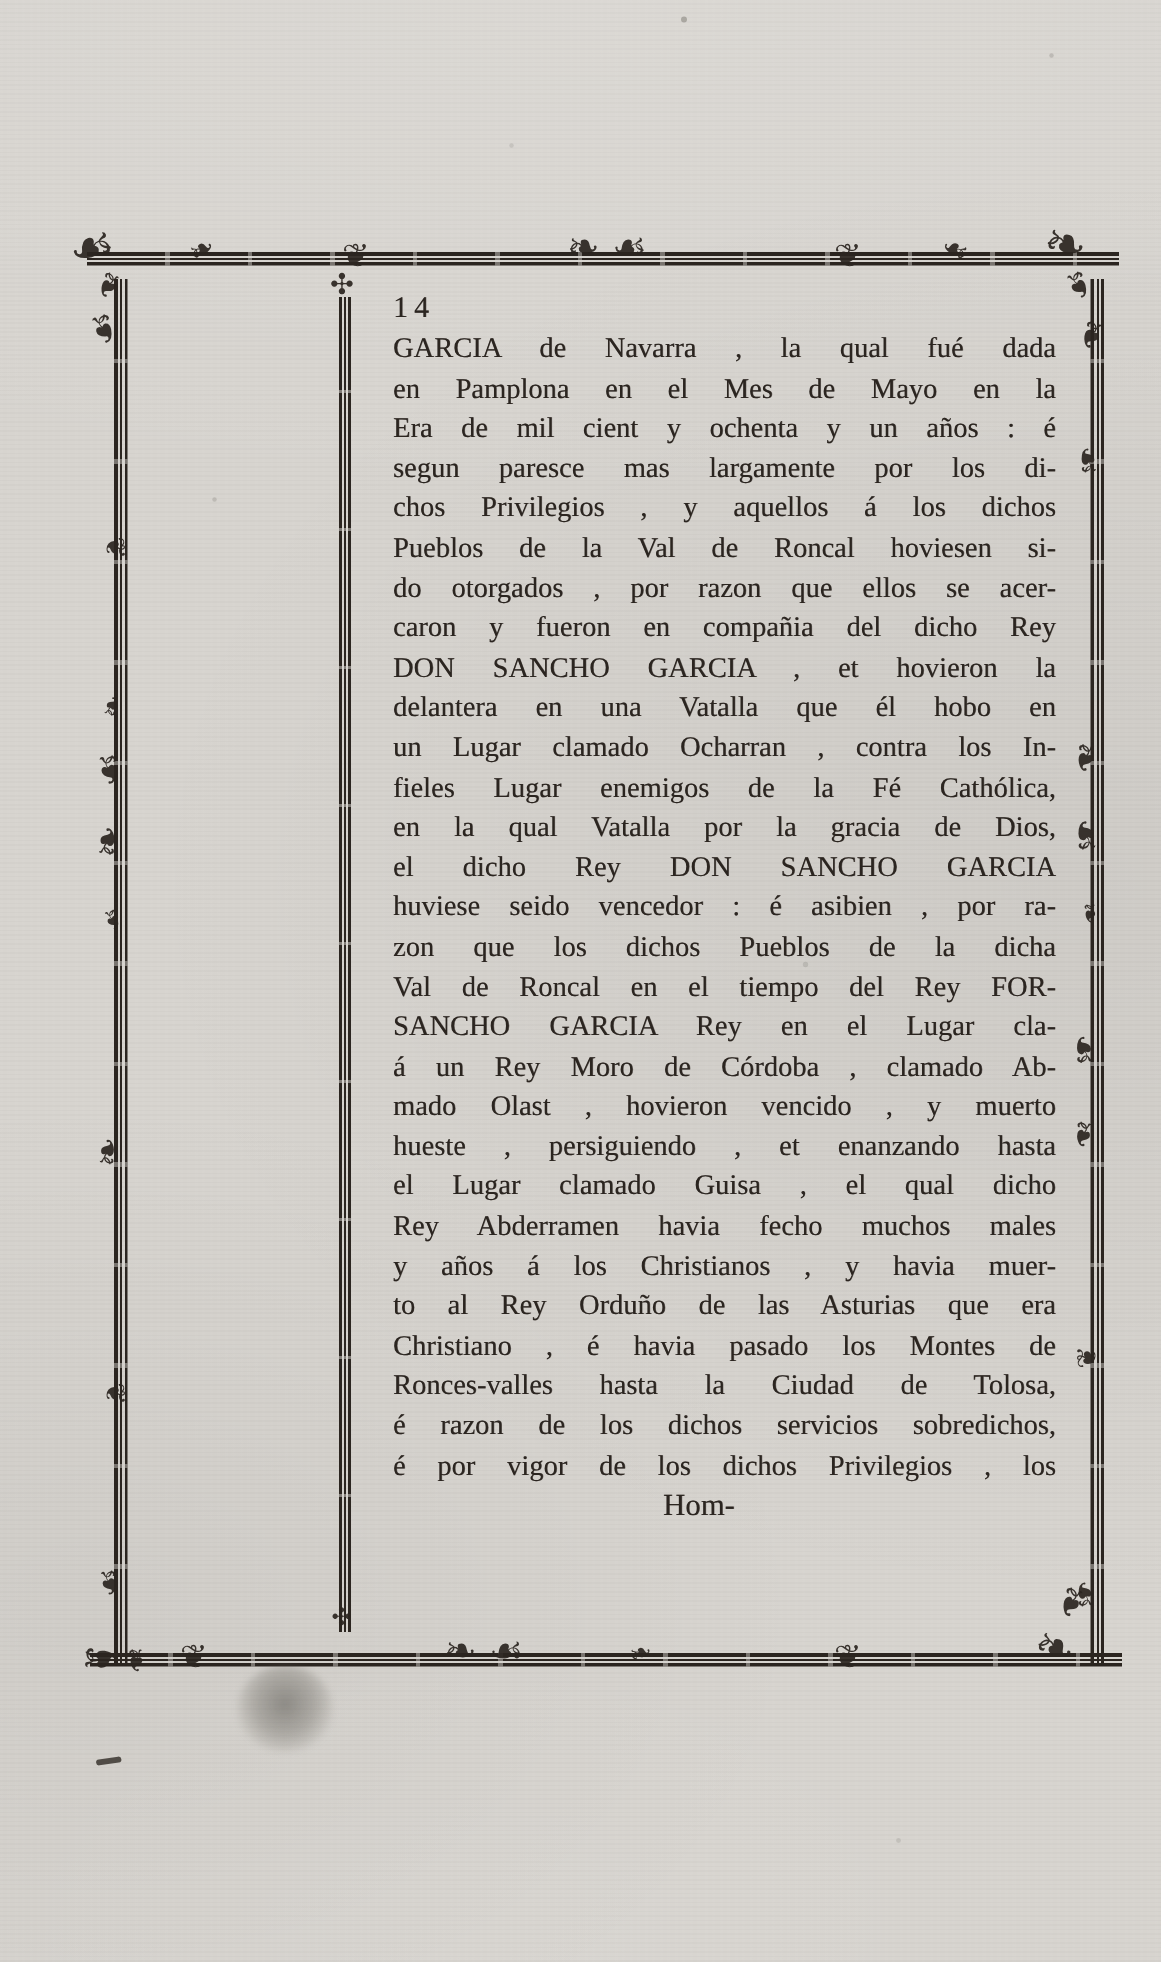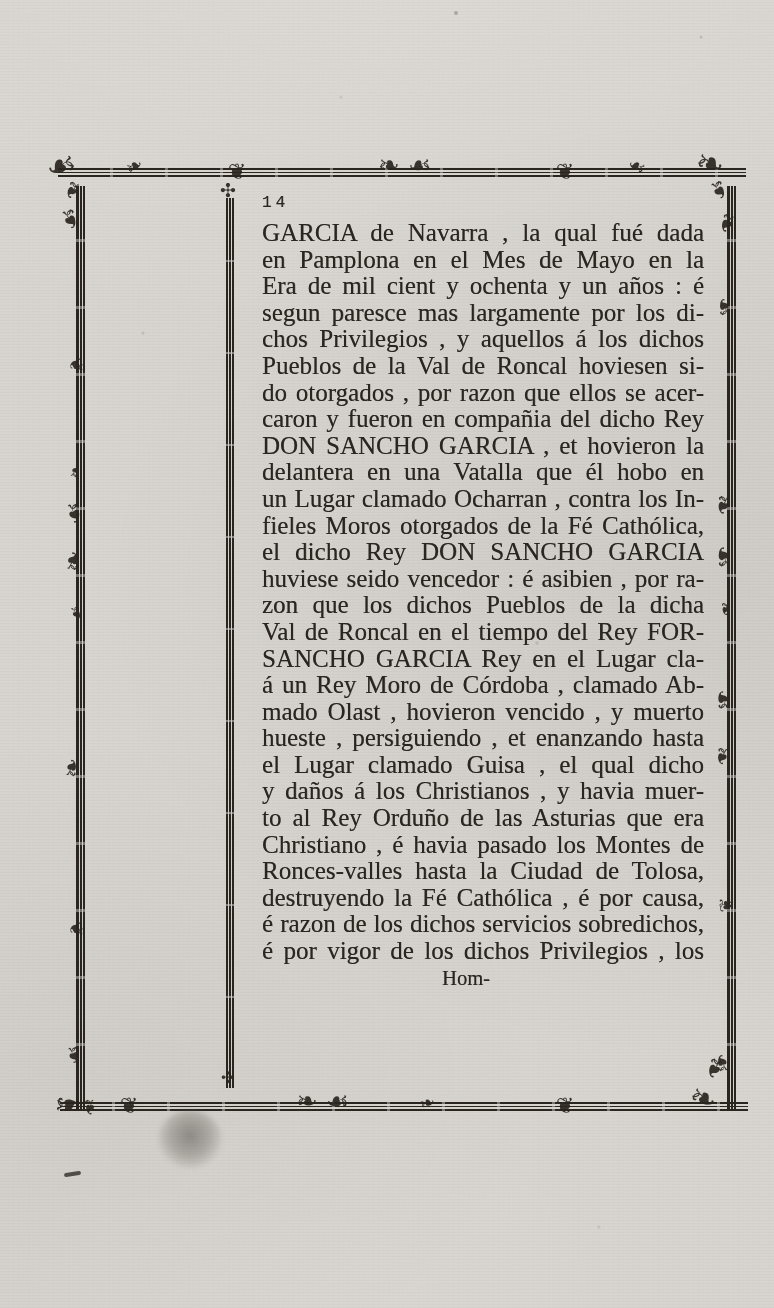--- a/index.html
+++ b/index.html
@@ -42,26 +42,25 @@
   }
   
   .orn{
     position:absolute;line-height:1;color:var(--ink);
     font-family:"DejaVu Sans", sans-serif;
     user-select:none;opacity:0.92;
   }
   
   .textblock{position:absolute;left:262px;top:194px;width:442px;}
   .pagenum{
-    font-size:16px;height:26px;letter-spacing:4px;
+    font-size:20px;height:26px;letter-spacing:4px;
     text-shadow:0.3px 0.3px 0.4px rgba(43,37,32,0.55);
-    font-family:Liberation Mono, monospace;
   }
   .line{
-    font-size:25px;line-height:26.6px;
+    font-size:19px;line-height:26.6px;
     text-align:justify;text-align-last:justify;
     text-shadow:0.3px 0.3px 0.4px rgba(43,37,32,0.55);
     white-space:normal;overflow:visible;
   }
   .catchword{
     font-size:20.5px;line-height:27px;text-align:center;padding-right:34px;
     text-shadow:0.3px 0.3px 0.4px rgba(43,37,32,0.55);
   }
   
   .stain{
@@ -145,35 +144,36 @@
         <div class="line">en Pamplona en el Mes de Mayo en la</div>
         <div class="line">Era de mil cient y ochenta y un años : é</div>
         <div class="line">segun paresce mas largamente por los di-</div>
         <div class="line">chos Privilegios , y aquellos á los dichos</div>
         <div class="line">Pueblos de la Val de Roncal hoviesen si-</div>
         <div class="line">do otorgados , por razon que ellos se acer-</div>
         <div class="line">caron y fueron en compañia del dicho Rey</div>
         <div class="line">DON SANCHO GARCIA , et hovieron la</div>
         <div class="line">delantera en una Vatalla que él hobo en</div>
         <div class="line">un Lugar clamado Ocharran , contra los In-</div>
-        <div class="line">fieles Moros otorgados de la Fé Cathólica,</div>
+        <div class="line">fieles Lugar enemigos de la Fé Cathólica,</div>
+        <div class="line">en la qual Vatalla por la gracia de Dios,</div>
         <div class="line">el dicho Rey DON SANCHO GARCIA</div>
         <div class="line">huviese seido vencedor : é asibien , por ra-</div>
         <div class="line">zon que los dichos Pueblos de la dicha</div>
         <div class="line">Val de Roncal en el tiempo del Rey FOR-</div>
         <div class="line">SANCHO GARCIA Rey en el Lugar cla-</div>
         <div class="line">á un Rey Moro de Córdoba , clamado Ab-</div>
         <div class="line">mado Olast , hovieron vencido , y muerto</div>
         <div class="line">hueste , persiguiendo , et enanzando hasta</div>
         <div class="line">el Lugar clamado Guisa , el qual dicho</div>
-        <div class="line">y daños á los Christianos , y havia muer-</div>
+        <div class="line">Rey Abderramen havia fecho muchos males</div>
+        <div class="line">y años á los Christianos , y havia muer-</div>
         <div class="line">to al Rey Orduño de las Asturias que era</div>
         <div class="line">Christiano , é havia pasado los Montes de</div>
         <div class="line">Ronces-valles hasta la Ciudad de Tolosa,</div>
-        <div class="line">destruyendo la Fé Cathólica , é por causa,</div>
         <div class="line">é razon de los dichos servicios sobredichos,</div>
         <div class="line">é por vigor de los dichos Privilegios , los</div>
       </div>
     <div class="catchword">Hom-</div>
   </div>
 
   <div class="stain"></div>
   <div class="dash-mark"></div>
   <div class="specks"></div>
 </div>

